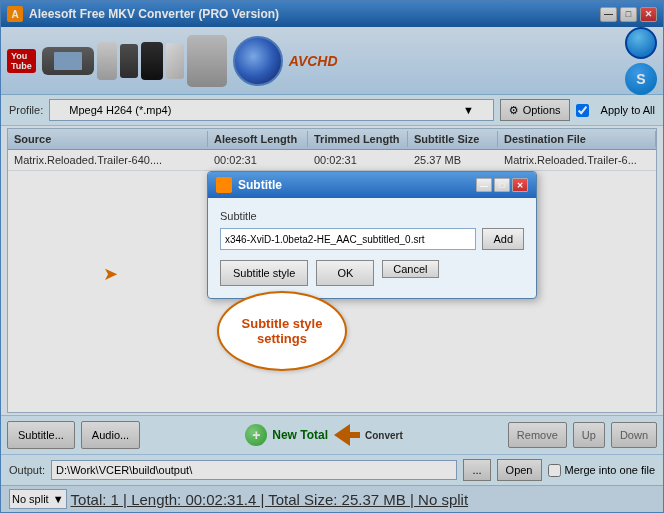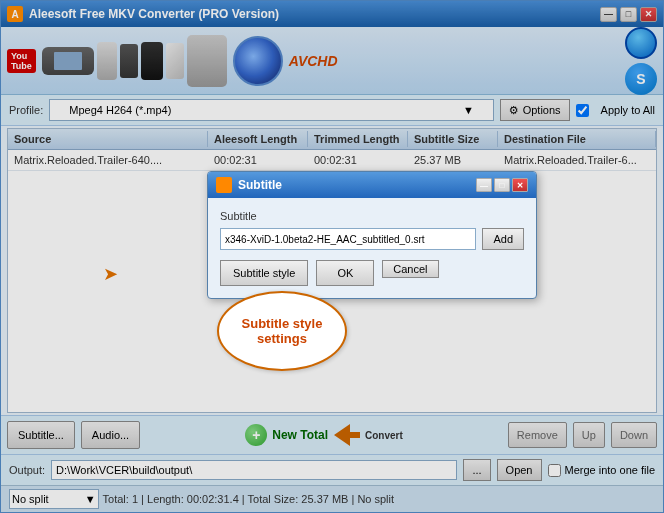--- a/index.html
+++ b/index.html
@@ -338,23 +338,23 @@
       border-top: 1px solid #a0bcd0;
     }
     .split-select {
       height: 20px;
       border: 1px solid #88aac8;
       background: white;
       padding: 0 2px;
       font-size: 11px;
       display: flex;
       align-items: center;
-      gap: 36px;
-    }
-    .status-text { font-size: 11px; color: #333; }
+      gap: 4px;
+    }
+    .status-text { font-size: 15px; color: #333; text-decoration: underline; }
 
     
     .dialog-overlay {
       position: absolute;
       top: 0; left: 0; right: 0; bottom: 0;
       background: rgba(0,0,0,0.1);
       display: flex;
       align-items: flex-start;
       justify-content: center;
       padding-top: 170px;

